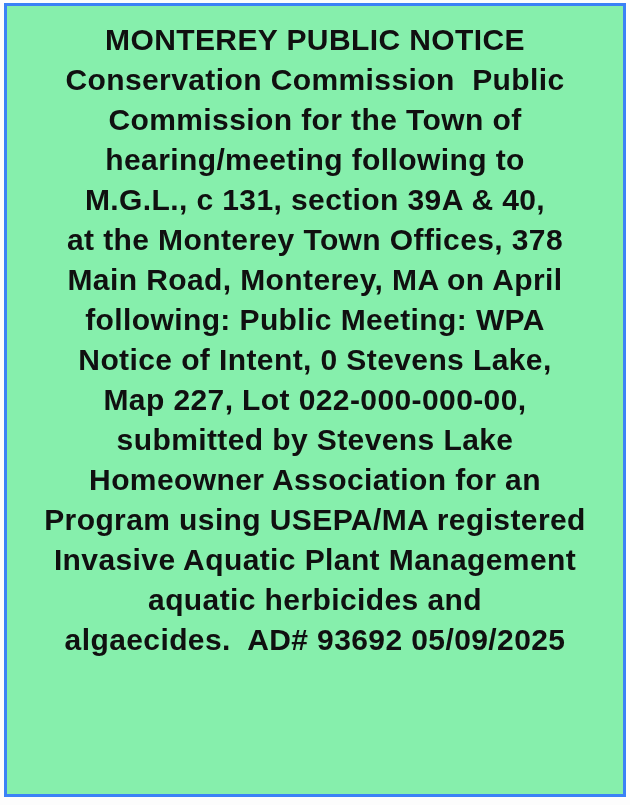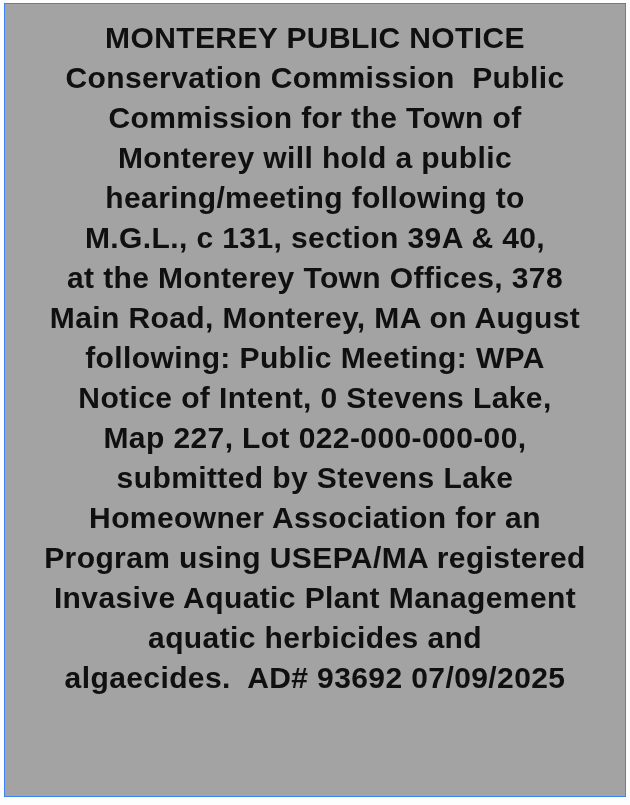--- a/index.html
+++ b/index.html
@@ -13,23 +13,23 @@
     background: #fdfdfd;
     font-family: "Liberation Sans", "DejaVu Sans", sans-serif;
     overflow: hidden;
   }
   .notice-frame {
     position: absolute;
     left: 4px;
     top: 3px;
     right: 4px;
     bottom: 8px;
-    border: 1px solid #3b82f6;
+    border: 3px solid #3b82f6;
     box-sizing: border-box;
-    background: #a3a3a3;
+    background: #86efac;
     display: flex;
     flex-direction: column;
     align-items: flex-start;
     justify-content: flex-start;
     padding-top: 14px;
   }
   .notice-line {
     width: 100%;
     text-align: center;
     font-size: 30px;
@@ -40,27 +40,26 @@
     white-space: pre;
   }
 </style>
 </head>
 <body>
 
 <div class="notice-frame">
   <div class="notice-line">MONTEREY PUBLIC NOTICE</div>
   <div class="notice-line">Conservation Commission  Public</div>
   <div class="notice-line">Commission for the Town of</div>
-  <div class="notice-line">Monterey will hold a public</div>
   <div class="notice-line">hearing/meeting following to</div>
   <div class="notice-line">M.G.L., c 131, section 39A &amp; 40,</div>
   <div class="notice-line">at the Monterey Town Offices, 378</div>
-  <div class="notice-line">Main Road, Monterey, MA on August</div>
+  <div class="notice-line">Main Road, Monterey, MA on April</div>
   <div class="notice-line">following: Public Meeting: WPA</div>
   <div class="notice-line">Notice of Intent, 0 Stevens Lake,</div>
   <div class="notice-line">Map 227, Lot 022-000-000-00,</div>
   <div class="notice-line">submitted by Stevens Lake</div>
   <div class="notice-line">Homeowner Association for an</div>
   <div class="notice-line">Program using USEPA/MA registered</div>
   <div class="notice-line">Invasive Aquatic Plant Management</div>
   <div class="notice-line">aquatic herbicides and</div>
-  <div class="notice-line">algaecides.  AD# 93692 07/09/2025</div>
+  <div class="notice-line">algaecides.  AD# 93692 05/09/2025</div>
 </div>
 
 </body></html>

